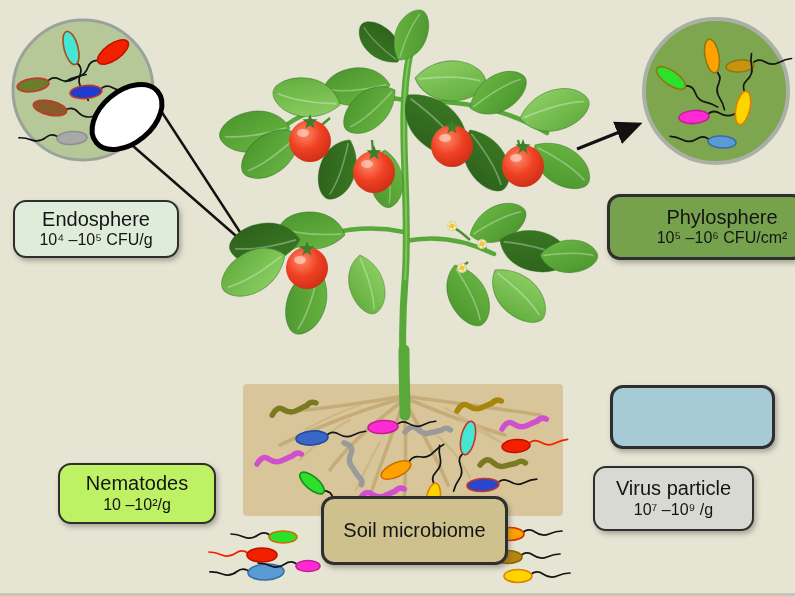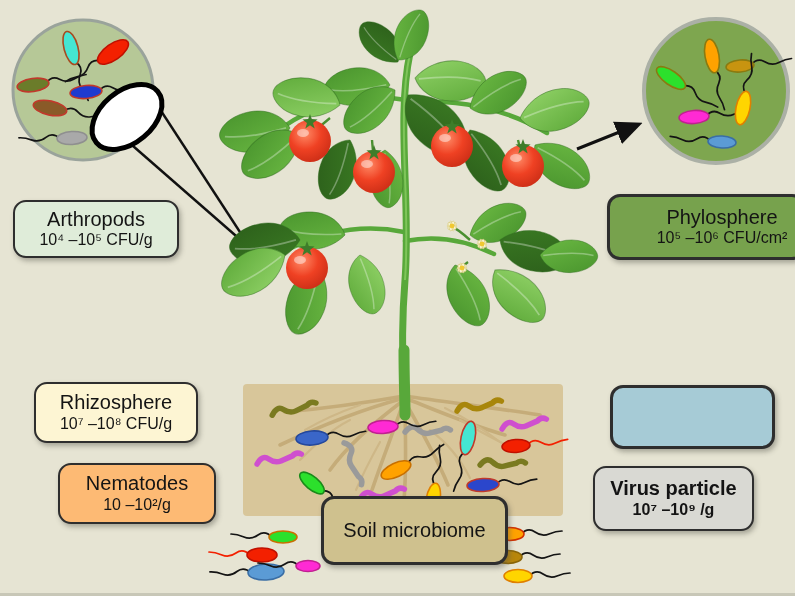--- a/index.html
+++ b/index.html
@@ -18,21 +18,21 @@
     line-height:1.18;
     box-shadow:2px 3px 5px rgba(90,90,80,.45);
   }
   .lb-title{font-size:20px;color:#141414;}
   .lb-value{font-size:16px;color:#141414;}
   .box-endosphere{left:13px;top:200px;width:162px;height:54px;}
   .box-phylosphere{left:607px;top:194px;width:160px;height:60px;border-width:3px;padding-left:32px;}
   .box-rhizosphere{left:34px;top:382px;width:160px;height:57px;}
   .box-nematodes{left:58px;top:463px;width:154px;height:57px;}
   .box-arthropods{left:610px;top:385px;width:159px;height:58px;border-width:3px;}
-  .box-virus{left:593px;top:466px;width:157px;height:61px;font-weight:bold;}
+  .box-virus{left:593px;top:466px;width:157px;height:61px;}
   .box-soil{left:321px;top:496px;width:181px;height:63px;border-width:3px;}
   .bottom-edge{position:absolute;left:0;bottom:0;width:795px;height:3px;background:rgba(110,110,100,.25);}
 </style>
 </head>
 <body>
 
 <div class="canvas" style="background: rgb(230, 228, 211);">
 
   <svg class="fig" width="795" height="596" viewBox="0 0 795 596">
     <defs>
@@ -296,32 +296,28 @@
           <ellipse rx="14" ry="6.5" fill="#b8860b" stroke="#8a6508" stroke-width="1.6"></ellipse>
         </g>
         <g transform="translate(518,576) rotate(0)">
           <path d="M0,0 q7,-7 14,-2 t14,2 t13,-3" fill="none" stroke="#141414" stroke-width="1.7" stroke-linecap="round" transform="translate(11,0)"></path>
           <ellipse rx="14" ry="6.5" fill="#ffd500" stroke="#e08000" stroke-width="1.6"></ellipse>
         </g>
       </g>
   </svg>
 
   <div class="label-box box-endosphere" style="background: rgb(223, 236, 217);">
-    <div class="lb-title">Arthropods</div>
+    <div class="lb-title">Endosphere</div>
     <div class="lb-value">10⁴ –10⁵ CFU/g</div>
   </div>
   <div class="label-box box-phylosphere" style="background: rgb(119, 162, 77);">
     <div class="lb-title">Phylosphere</div>
     <div class="lb-value">10⁵ –10⁶ CFU/cm²</div>
   </div>
-  <div class="label-box box-rhizosphere" style="background: rgb(253, 245, 211);">
-    <div class="lb-title">Rhizosphere</div>
-    <div class="lb-value">10⁷ –10⁸ CFU/g</div>
-  </div>
-  <div class="label-box box-nematodes" style="background: #fdba74; justify-content: center;">
+  <div class="label-box box-nematodes" style="background: #bef264; justify-content: center;">
     <div class="lb-title">Nematodes</div>
     <div class="lb-value">10 –10²/g</div>
   </div>
   <div class="label-box box-arthropods" style="background: rgb(166, 203, 214);">
   </div>
   <div class="label-box box-virus" style="background: rgb(217, 217, 211);">
     <div class="lb-title">Virus particle</div>
     <div class="lb-value">10⁷ –10⁹ /g</div>
   </div>
   <div class="label-box box-soil" style="background: rgb(207, 193, 142);">

